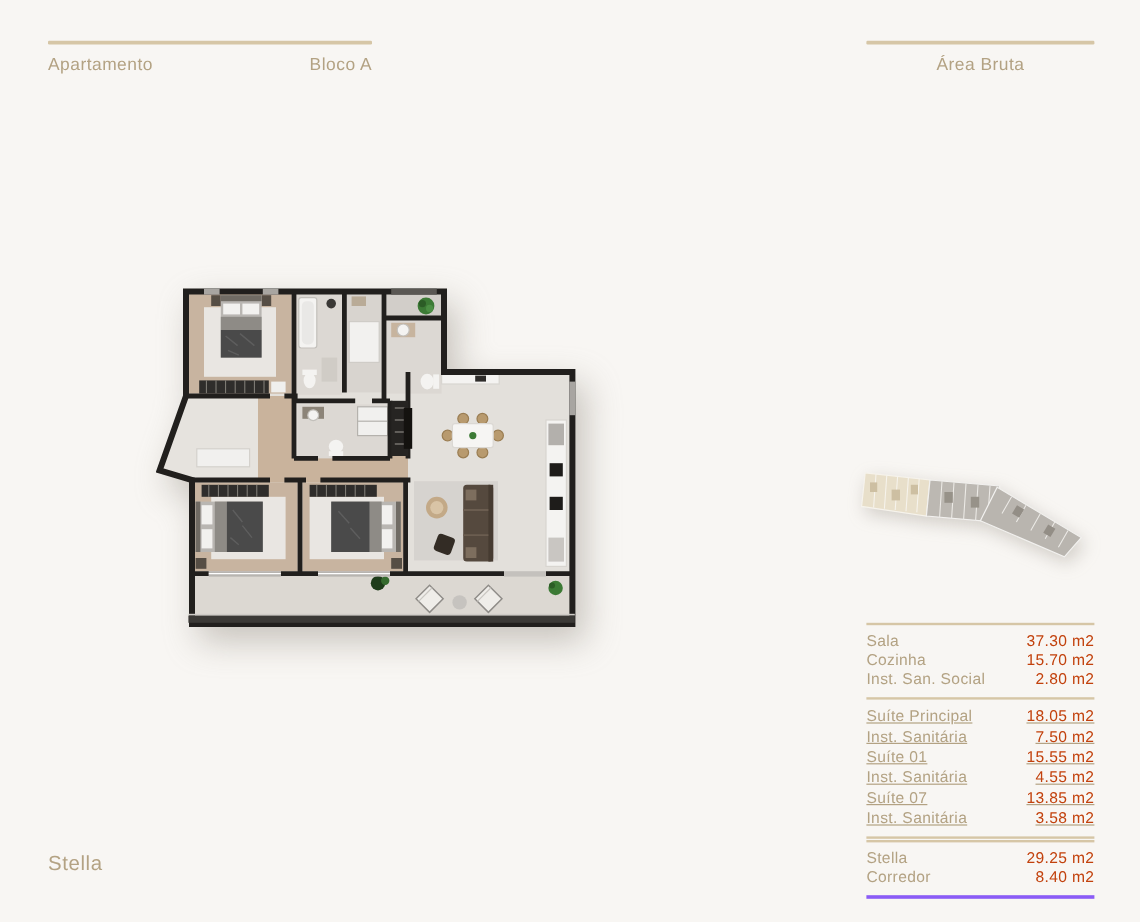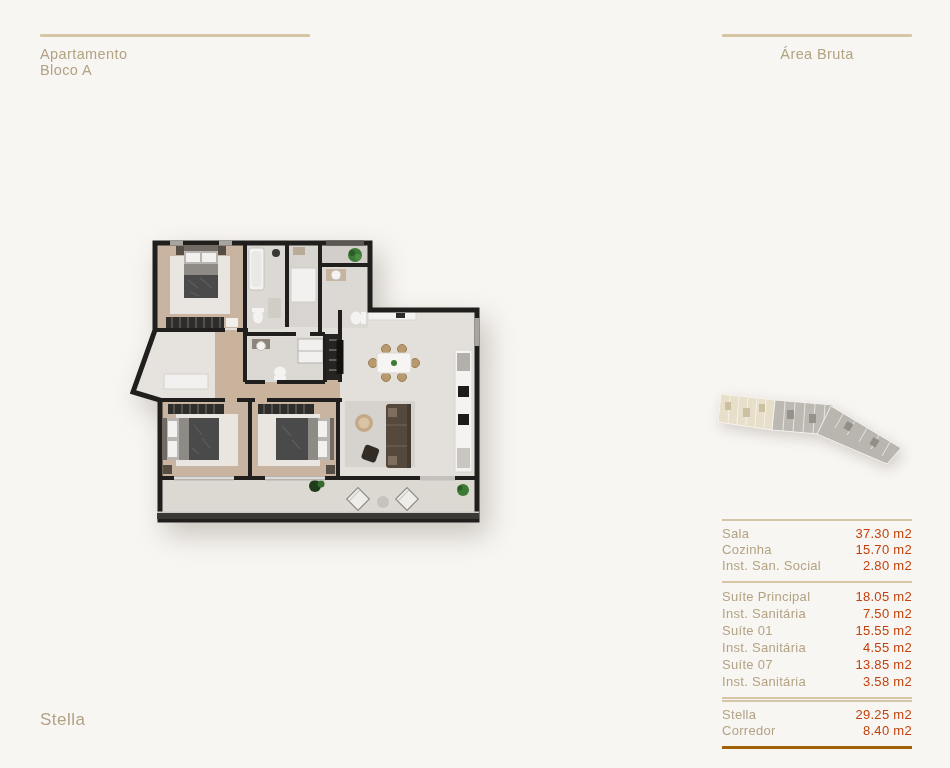--- a/index.html
+++ b/index.html
@@ -7,38 +7,38 @@
     width:950px;height:768px;position:relative;overflow:hidden;
     background:#f8f6f3;
     font-family:"Liberation Sans", sans-serif;
     color:#b3a283;
   }
   .abs{position:absolute;}
   .rule{height:3px;background:#d6c6a6;border-radius:1px;}
   
   #header-left{left:40px;top:34px;width:270px;}
   #header-left .hl-row{display:flex;justify-content:space-between;margin-top:9px;
-    font-size:14.5px;letter-spacing:.4px;flex-direction:column;}
+    font-size:14.5px;letter-spacing:.4px;}
   #header-right{left:722px;top:34px;width:190px;text-align:center;}
   #header-right .hr-label{margin-top:9px;font-size:14.5px;letter-spacing:.4px;}
   #header-right .hr-value{margin-top:3px;font-size:14px;letter-spacing:.4px;color:#bcab8c;}
   
   #floor-plan{left:130px;top:220px;width:380px;height:320px;
     filter:drop-shadow(8px 12px 14px rgba(139,132,121,.45));}
   
   #key-plan{left:715px;top:378px;width:200px;height:90px;
     filter:drop-shadow(3px 5px 7px rgba(139,132,121,.35));}
   
   #areas-table{left:722px;top:519px;width:190px;font-size:13px;letter-spacing:.3px;
-    border-top:2px solid #d6c6a6;border-bottom:3px solid #a16207;}
+    border-top:2px solid #d6c6a6;border-bottom:3px solid #8b5cf6;}
   .grp{padding:5px 0 7px;}
   .grp.g2{border-top:2px solid #d6c6a6;}
   .grp.g3{border-top:5px double #d6c6a6;}
   .arow{display:flex;justify-content:space-between;line-height:16px;}
-  .g2 .arow{line-height:17px;}
+  .g2 .arow{line-height:17px;text-decoration:underline;}
   .arow .val{color:#c2410c;}
   
   #brand{left:40px;top:710px;font-size:17px;letter-spacing:.5px;}
 </style>
 </head>
 <body>
 
 <div class="abs" id="header-left">
   <div class="rule"></div>
   <div class="hl-row">

